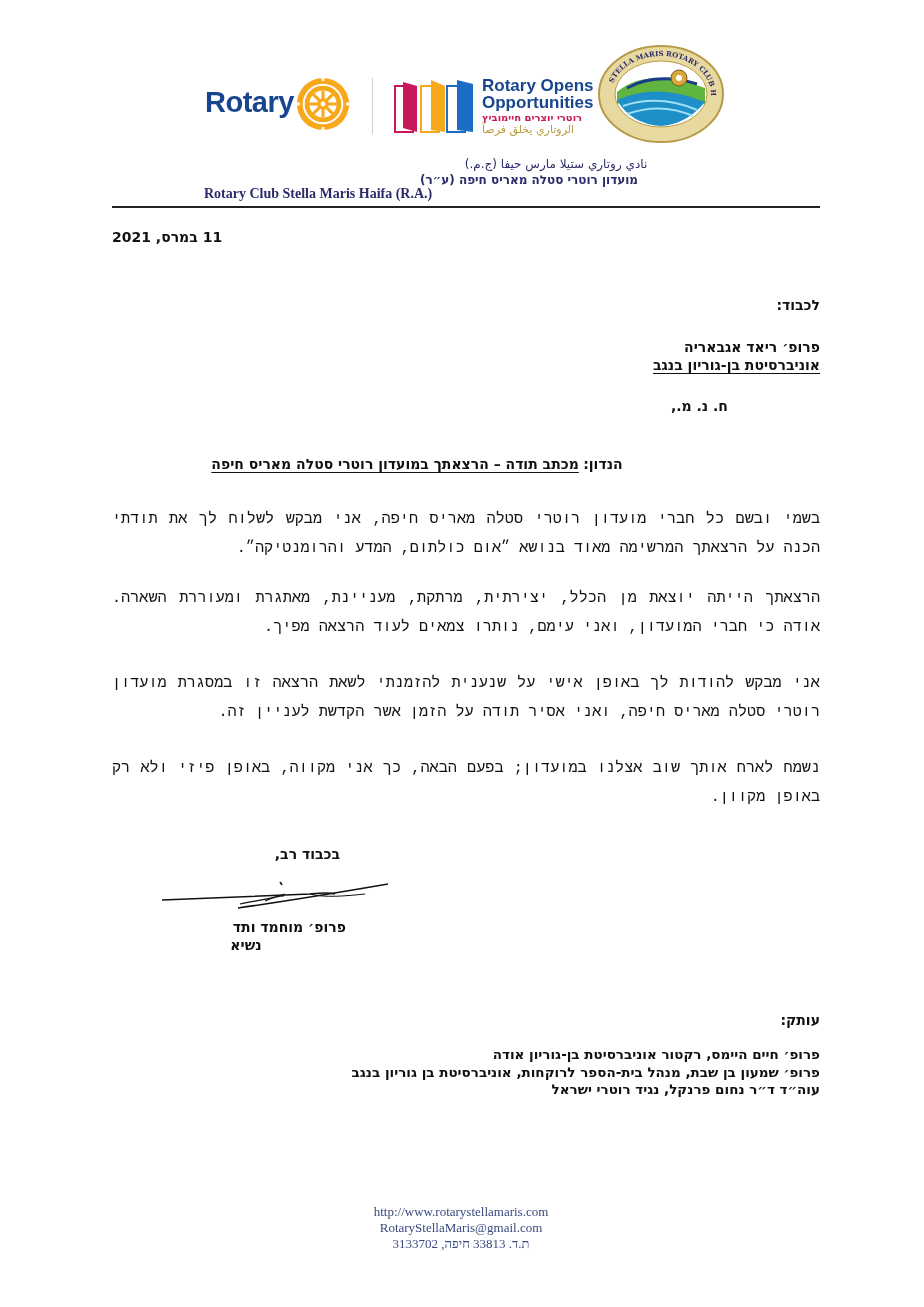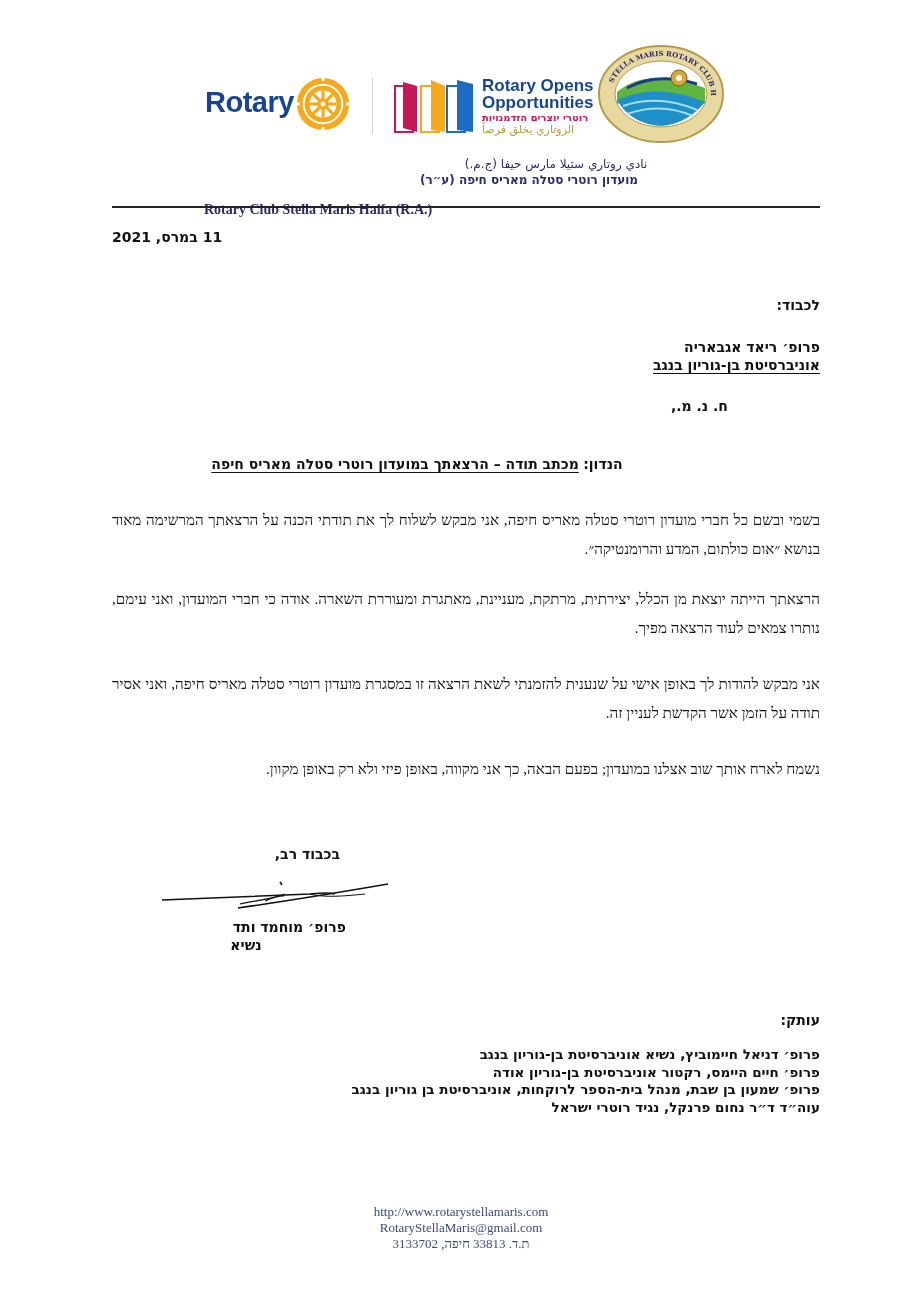--- a/index.html
+++ b/index.html
@@ -14,38 +14,38 @@
   .vsep { left: 372px; top: 78px; width: 1px; height: 56px; background: #cfcfcf; }
   .doors { left: 393px; top: 78px; width: 82px; height: 56px; }
   .roo { left: 482px; top: 77px; line-height: 1; }
   .roo .l1, .roo .l2 { font-family: "Liberation Sans", sans-serif; font-weight: bold; font-size: 17px; color: #17458f; }
   .roo .l3 { font-size: 10px; font-weight: bold; color: #c8185b; direction: rtl; text-align: left; margin-top: 2px; }
   .roo .l4 { font-size: 11px; color: #b89a3e; direction: rtl; text-align: left; margin-top: 1px; }
   .seal { left: 597px; top: 44px; width: 128px; height: 100px; }
 
   .club-ar { left: 420px; top: 157px; width: 272px; text-align: center; direction: rtl; font-size: 12px; color: #2b2b6b; }
   .club-he { left: 420px; top: 173px; width: 272px; text-align: left; direction: rtl; font-size: 12px; font-weight: bold; color: #2b2b6b; }
-  .club-en { left: 204px; top: 202px; font-family: "Liberation Serif", serif; font-weight: bold; font-size: 14px; color: #2b2b6b; }
+  .club-en { left: 204px; top: 186px; font-family: "Liberation Serif", serif; font-weight: bold; font-size: 14px; color: #2b2b6b; }
   .hrule { left: 112px; top: 206px; width: 708px; height: 2px; background: #222; }
 
   
   .rtl { direction: rtl; text-align: right; }
   .b { font-weight: bold; }
   .u { text-decoration: underline; text-underline-offset: 3px; }
 
   .date { left: 112px; top: 229px; width: 140px; text-align: left; font-weight: bold; font-size: 14px; direction: rtl; unicode-bidi: plaintext; }
   .to { right: 104px; top: 297px; font-size: 14px; font-weight: bold; }
   .rec-name { right: 104px; top: 339px; font-size: 14px; font-weight: bold; margin-left: 44px; }
   .rec-org { right: 104px; top: 357px; font-size: 14px; font-weight: bold; }
   .greet { right: 196px; top: 398px; font-size: 14px; font-weight: bold; }
 
   .subject { left: 112px; top: 456px; width: 610px; text-align: center; direction: rtl; font-size: 14px; }
   .subject .lbl { font-weight: bold; }
 
-  .para { left: 112px; width: 708px; font-family: Liberation Serif, serif; font-size: 15.2px; line-height: 29px; direction: rtl; text-align: justify; text-align-last: right; }
+  .para { left: 112px; width: 708px; font-family: Liberation Mono, monospace; font-size: 15.2px; line-height: 29px; direction: rtl; text-align: justify; text-align-last: right; }
   .p1 { top: 505px; }
   .p2 { top: 584px; }
   .p3 { top: 669px; }
   .p4 { top: 754px; }
 
   .closing { left: 230px; top: 846px; width: 110px; text-align: right; direction: rtl; font-size: 14px; font-weight: bold; }
   .signature { left: 160px; top: 872px; width: 230px; height: 40px; }
   .signer { left: 196px; top: 919px; width: 150px; text-align: right; direction: rtl; font-size: 14px; font-weight: bold; }
   .signer-title { left: 196px; top: 937px; width: 100px; text-align: center; direction: rtl; font-size: 14px; font-weight: bold; }
 
@@ -91,21 +91,21 @@
   <polygon points="10,4 24,8 24,54 10,50" fill="#c8185b"></polygon>
   <rect x="28" y="8" width="18" height="46" fill="none" stroke="#f7a81b" stroke-width="2"></rect>
   <polygon points="38,2 52,8 52,54 38,52" fill="#f7a81b"></polygon>
   <rect x="54" y="8" width="18" height="46" fill="none" stroke="#1c6cc4" stroke-width="2"></rect>
   <polygon points="64,2 80,6 80,54 64,52" fill="#1c6cc4"></polygon>
 </svg>
 
 <div class="abs roo">
   <div class="l1">Rotary Opens</div>
   <div class="l2">Opportunities</div>
-  <div class="l3">רוטרי יוצרים הזדמנויות</div>
+  <div class="l3">רוטרי יוצרים חיימוביץ</div>
   <div class="l4">الروتاري يخلق فرصاً</div>
 </div>
 
 <svg class="abs seal" viewBox="0 0 128 100">
   <ellipse cx="64" cy="50" rx="62" ry="48" fill="#e8d9a0" stroke="#b69a48" stroke-width="2"></ellipse>
   <ellipse cx="64" cy="50" rx="46" ry="33" fill="#ffffff" stroke="#b69a48" stroke-width="1"></ellipse>
   <path d="M20 48 Q50 22 108 44 L108 60 Q70 40 20 60 Z" fill="#5fb53f"></path>
   <path d="M20 56 Q60 38 108 58 Q90 80 64 82 Q34 80 20 56 Z" fill="#1f8fc7"></path>
   <path d="M26 62 Q62 50 100 66" stroke="#9fe0f5" stroke-width="2" fill="none"></path>
   <path d="M30 70 Q64 58 96 72" stroke="#9fe0f5" stroke-width="2" fill="none"></path>
@@ -148,21 +148,20 @@
   <path d="M78 36 C120 30 170 22 228 12" stroke="#111" stroke-width="1.5" fill="none"></path>
   <path d="M150 22 C165 26 185 24 205 22" stroke="#111" stroke-width="1" fill="none"></path>
   <path d="M120 10 L122 13" stroke="#111" stroke-width="1.5"></path>
 </svg>
 
 <div class="abs signer">פרופ׳ מוחמד ותד</div>
 <div class="abs signer-title">נשיא</div>
 
 <div class="abs rtl cc-label">עותק:</div>
 <div class="abs cc-list">
-  <div>פרופ׳ דניאל חיימוביץ, נשיא אוניברסיטת בן-גוריון בנגב</div>
   <div>פרופ׳ חיים היימס, רקטור אוניברסיטת בן-גוריון אודה</div>
   <div>פרופ׳ שמעון בן שבת, מנהל בית-הספר לרוקחות, אוניברסיטת בן גוריון בנגב</div>
   <div>עוה״ד ד״ר נחום פרנקל, נגיד רוטרי ישראל</div>
 </div>
 
 <div class="abs footer">
   <div>http://www.rotarystellamaris.com</div>
   <div>RotaryStellaMaris@gmail.com</div>
   <div class="addr">ת.ד. 33813 חיפה, 3133702</div>
 </div>

